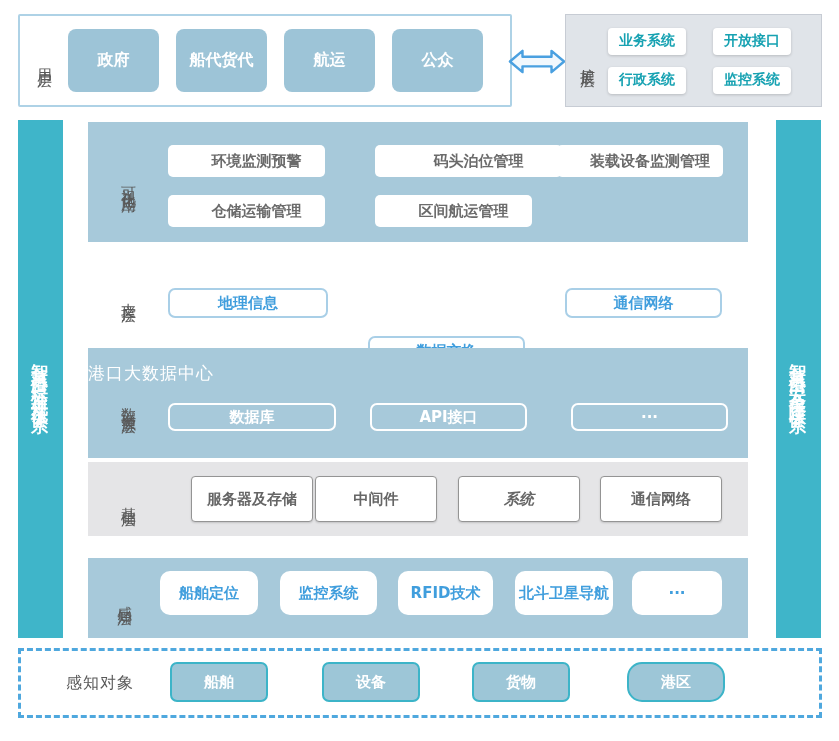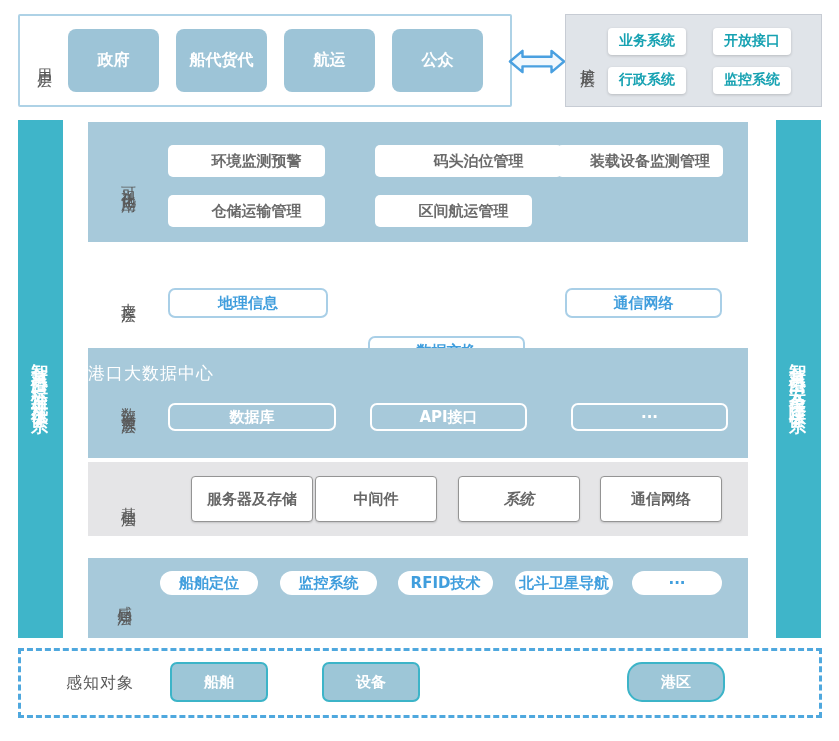--- a/index.html
+++ b/index.html
@@ -112,22 +112,22 @@
     position:absolute; top:14px; height:46px; width:122px;
     background:#ffffff; border:1px solid #949494; border-radius:4px;
     box-shadow:0 1px 2px rgba(0,0,0,.15);
     color:#666666; font-size:15px; font-weight:600;
     display:flex; align-items:center; justify-content:center;
   }
 
   .perception-layer { top:558px; height:80px; background:#a7c9da; }
   .perception-layer .vlabel { width:72px; }
   .perc-box {
-    position:absolute; top:13px; height:24px;
-    background:#ffffff; border-radius:15px;
+    position:absolute; top:13px; height:44px;
+    background:#ffffff; border-radius:10px;
     color:#409edd; font-size:15px; font-weight:bold;
     display:flex; align-items:center; justify-content:center;
   }
 
   
   .objects-section {
     left:18px; top:648px; width:804px; height:70px;
     background:#ffffff; border:3px dashed #4fa8de;
   }
   .objects-label {
@@ -250,16 +250,17 @@
       <div class="perc-box" style="left:355px; width:98px;">北斗卫星导航</div>
       <div class="perc-box" style="left:238px; width:95px;">RFID技术</div>
       <div class="perc-box" style="left:472px; width:90px;">···</div>
     </div>
   </div>
 
   <div class="abs objects-section">
     <div class="objects-label">感知对象</div>
     <div class="object-box" style="left:149px;">船舶</div>
     <div class="object-box" style="left:301px;">设备</div>
+    <div class="object-box" style="left:451px;">货物</div>
     <div class="object-box" style="left:606px;border-radius:15px;">港区</div>
   </div>
 
 </div>
 
 </body></html>

